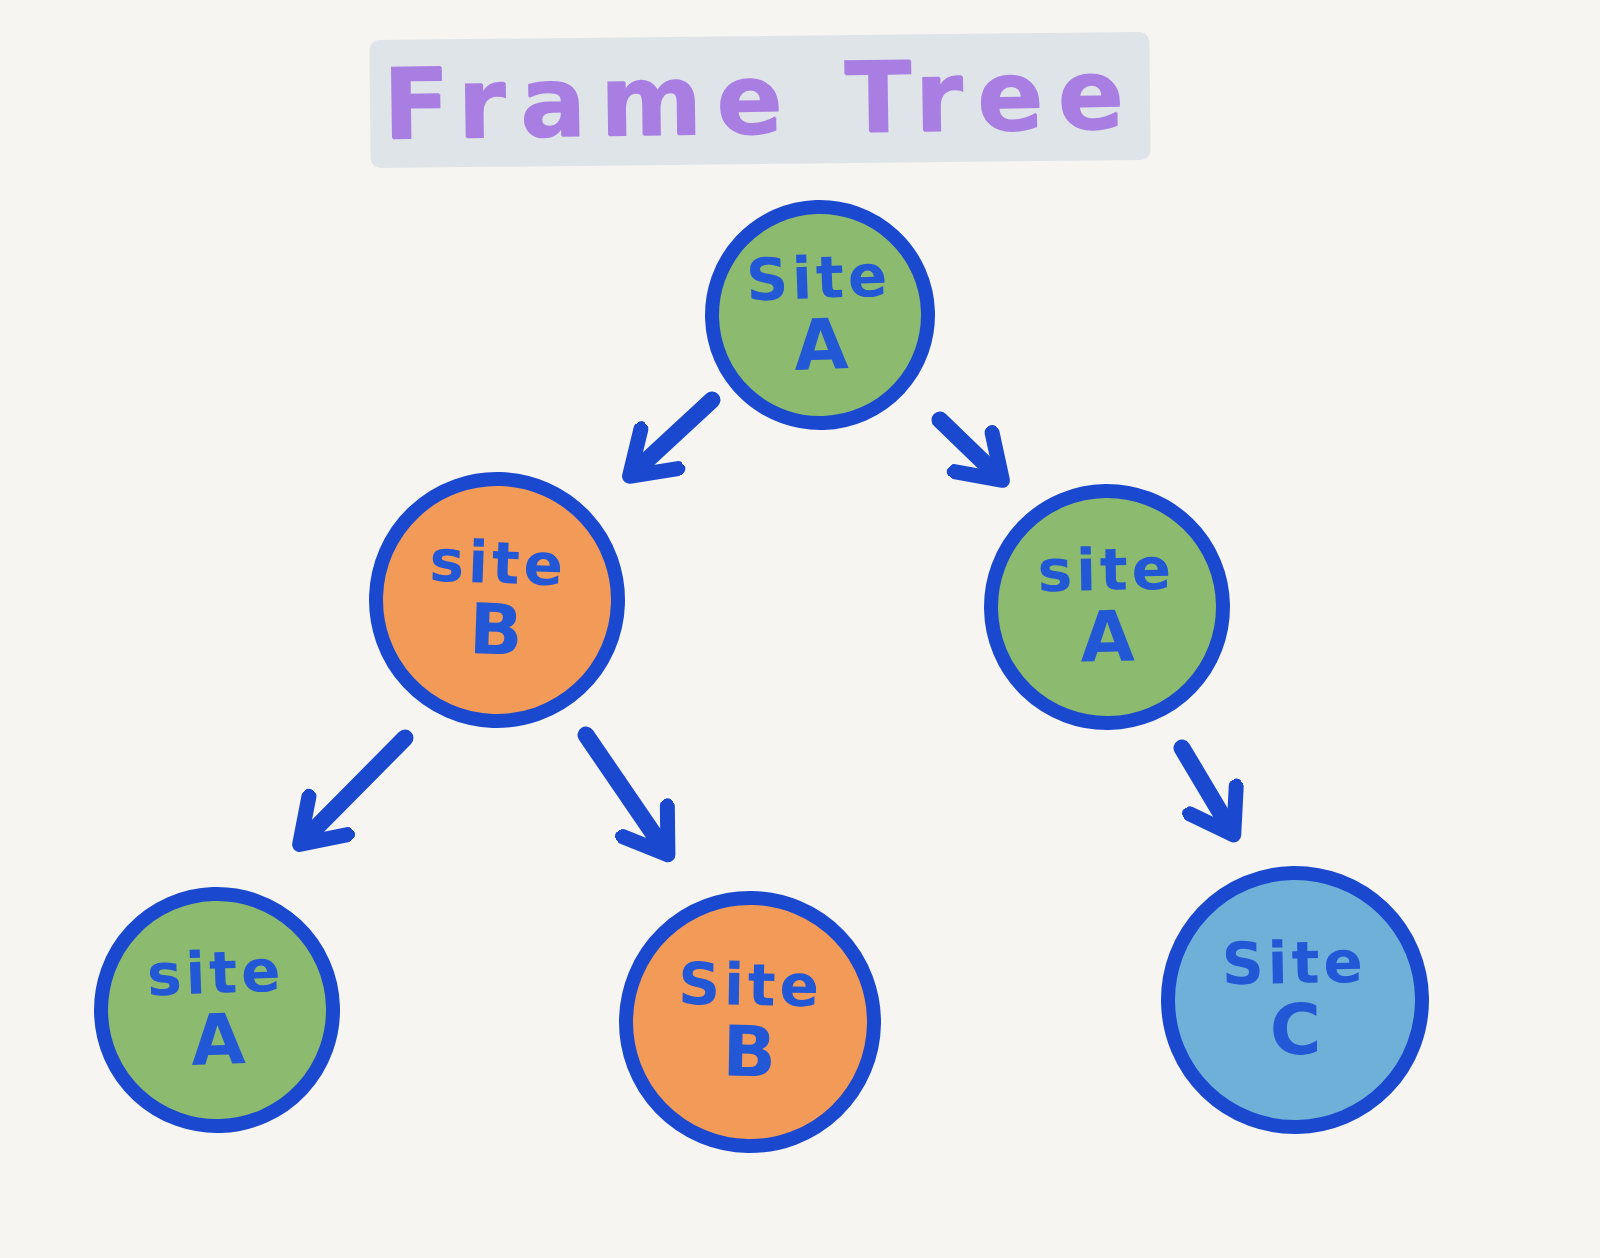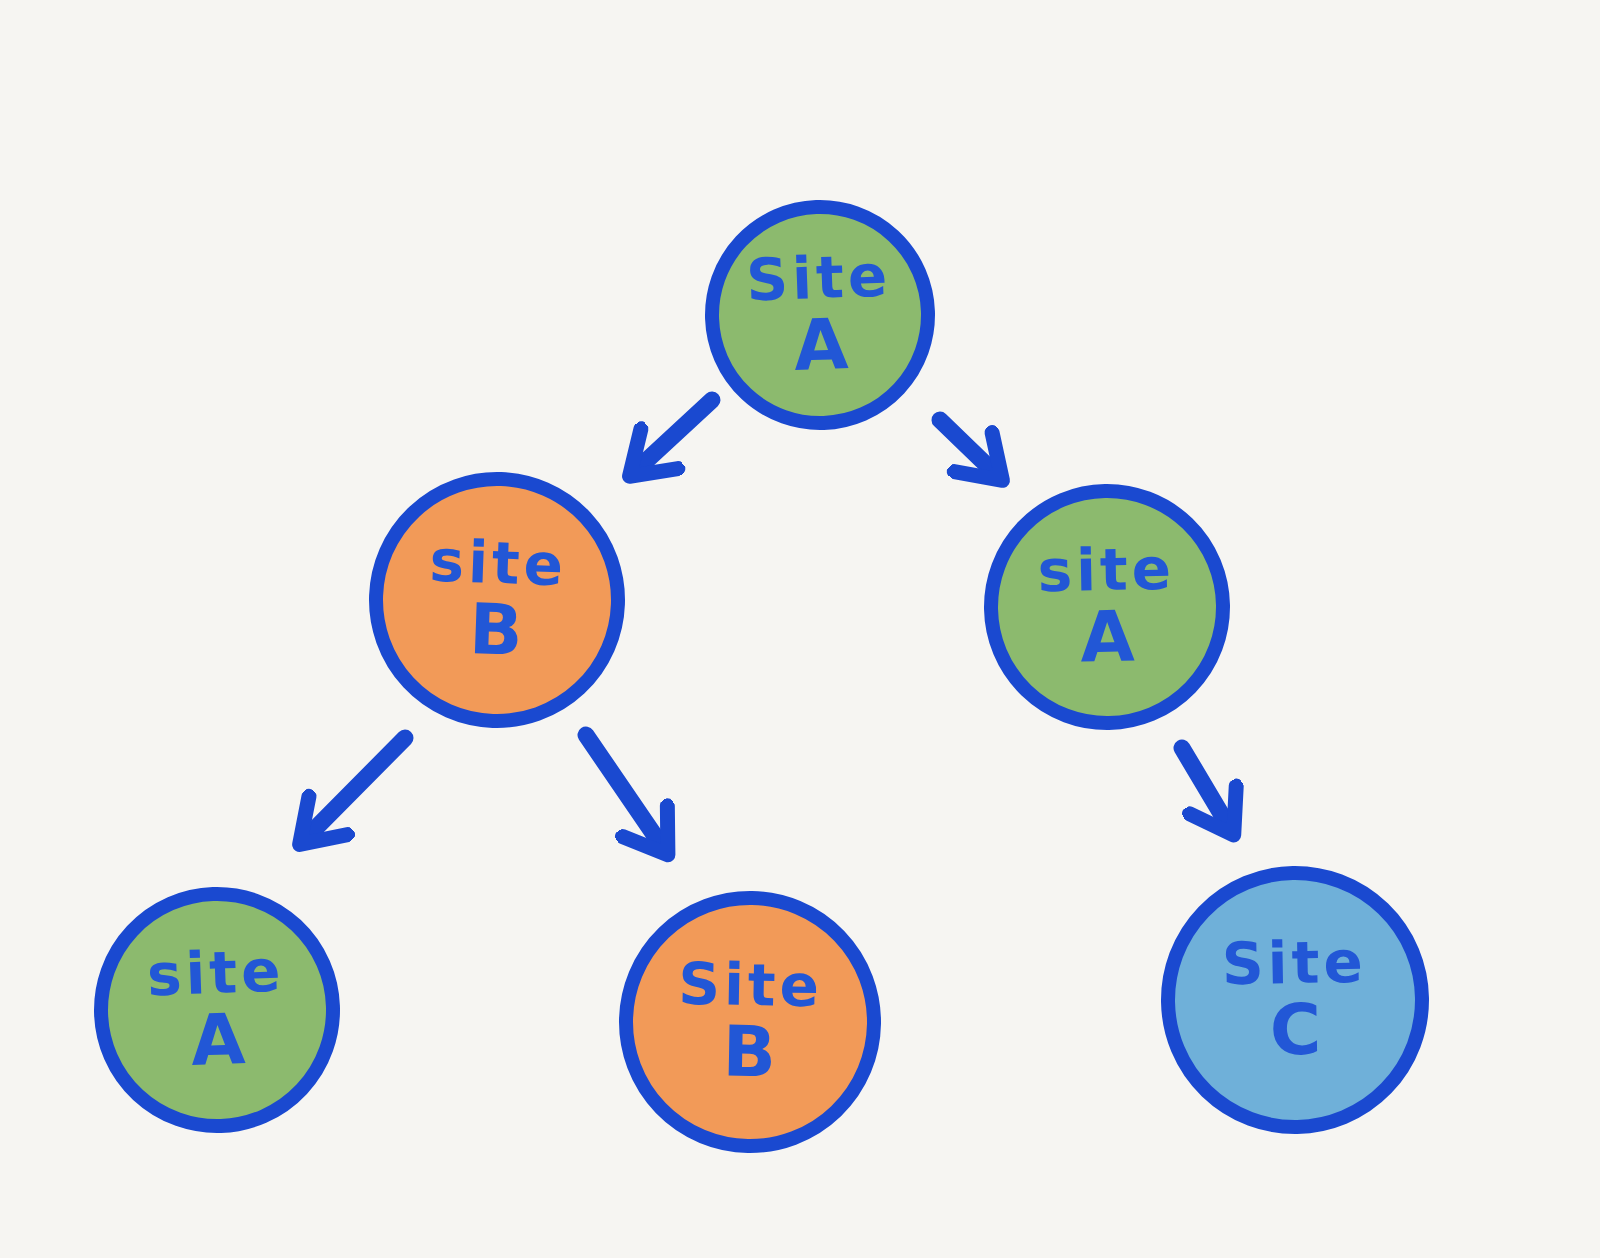--- a/index.html
+++ b/index.html
@@ -87,20 +87,24 @@
     stroke: var(--arrow, #1a49d0);
     stroke-width: 17;
     stroke-linecap: round;
   }
 </style>
 </head>
 <body>
 
 <div id="canvas">
 
+  <div class="title-wrap">
+    <div class="title-highlight"></div>
+    <div class="title-text">Frame Tree</div>
+  </div>
 
   <svg class="arrows" viewBox="0 0 1600 1258">
     <defs>
       <marker id="arrowhead" viewBox="0 0 10 10" refX="6.5" refY="5" markerWidth="4" markerHeight="4" orient="auto-start-reverse">
         <path d="M1,1 L7,5 L1,9" fill="none" stroke="var(--arrow, #1a49d0)" stroke-width="2.2" stroke-linecap="round" stroke-linejoin="round"></path>
       </marker>
     </defs>
     <line x1="712" y1="400" x2="632" y2="474" marker-end="url(#arrowhead)"></line>
     <line x1="940" y1="420" x2="1000" y2="478" marker-end="url(#arrowhead)"></line>
     <line x1="405" y1="738" x2="302" y2="842" marker-end="url(#arrowhead)"></line>

